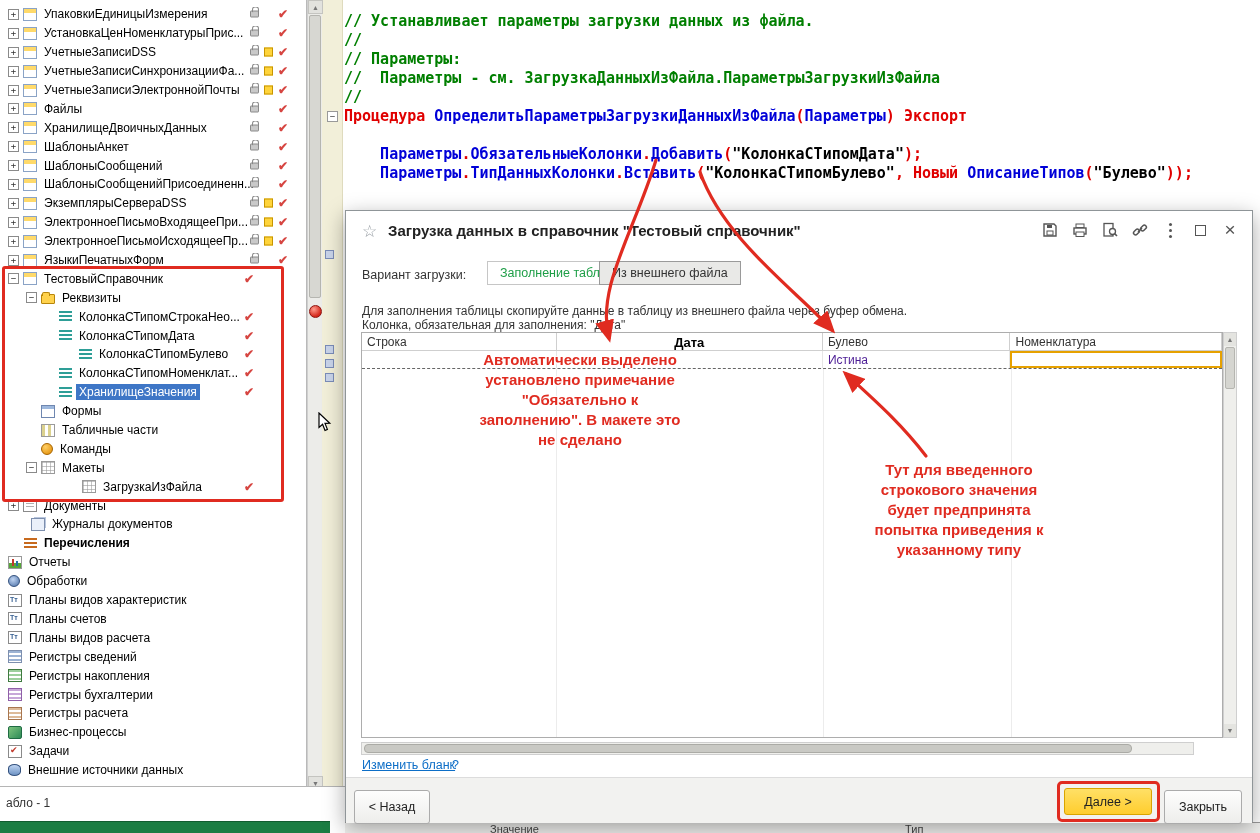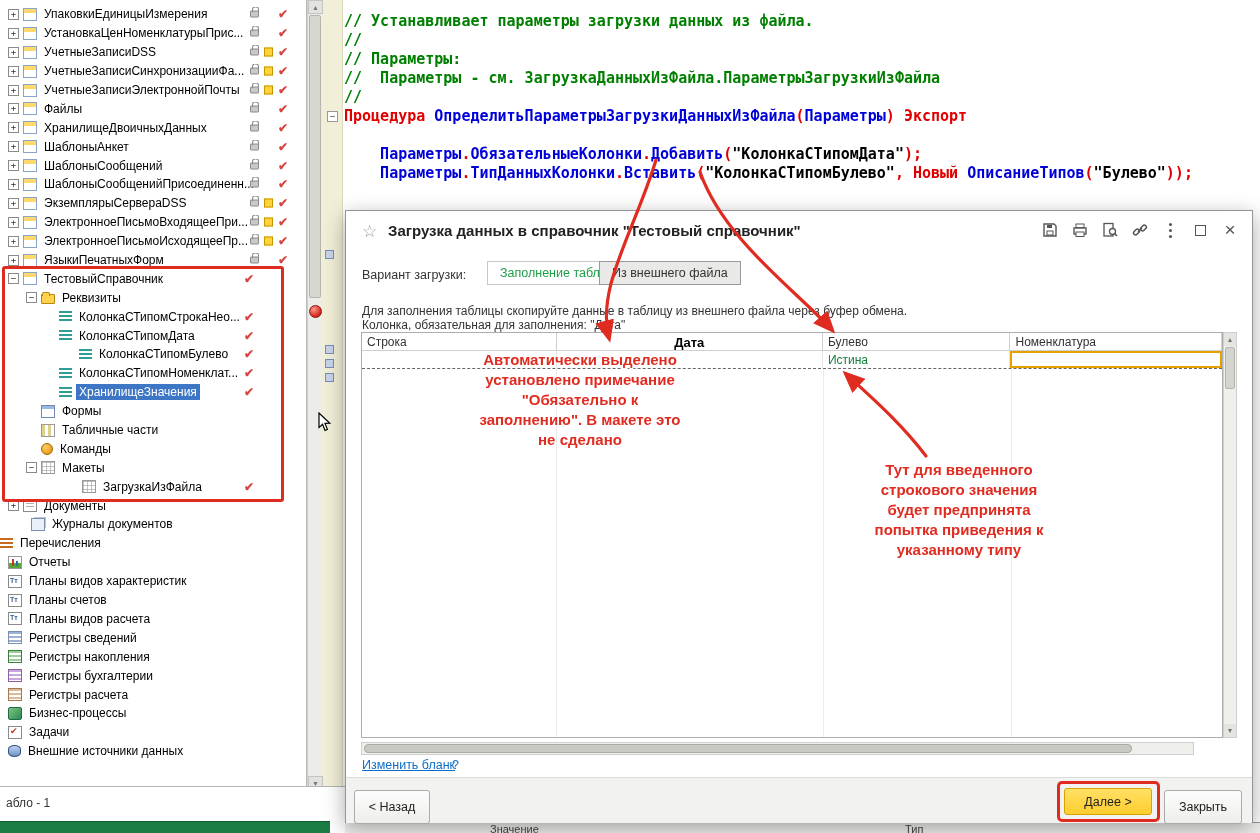--- a/index.html
+++ b/index.html
@@ -94,21 +94,21 @@
   .tab-file{left:253px;color:#333;background:#E9E9E7;border:1px solid #9a9a9a}
 
   .hint1{position:absolute;left:16px;top:93px;font-size:12px;color:#333}
   .hint2{position:absolute;left:16px;top:107px;font-size:12px;color:#333}
 
   .sheet{position:absolute;left:15px;top:121px;width:862px;height:406px;border:1px solid #adadad;background:#fff}
   .hrow{display:flex;height:18px;border-bottom:1px solid #cfcfcf}
   .hcell{font-size:12px;color:#333;padding:2px 5px;border-right:1px solid #cfcfcf;overflow:hidden}
   .hcell.hbold{font-weight:bold;font-size:13px;text-align:center;color:#000}
   .drow{display:flex;height:18px;border-bottom:1px dashed #666}
-  .dcell{font-size:12px;color:#15803d;padding:2px 5px;border-right:1px solid #e6e6e6;overflow:hidden}
+  .dcell{font-size:12px;color:#4c1d95;padding:2px 5px;border-right:1px solid #e6e6e6;overflow:hidden}
   .dcell.selcell{outline:2px solid #E6A100;outline-offset:-2px}
   .tbody{position:relative;height:368px}
   .colline{position:absolute;top:0;bottom:0;width:1px;background:#ececec}
 
   .sheet-vsb{position:absolute;left:877px;top:121px;width:14px;height:406px;background:#EFEFEC;border:1px solid #cfcfcf}
   .sheet-vsb .arr{position:absolute;left:0;width:12px;height:13px;color:#777;font-size:7px;text-align:center;line-height:13px;background:#E4E4E0}
   .sheet-vsb .arr.dn{bottom:0}
   .sheet-vsb .thumb{position:absolute;left:1px;top:14px;width:10px;height:42px;background:#D5D5D0;border:1px solid #b5b5b0;border-radius:2px}
   .hsb{position:absolute;left:15px;top:531px;width:833px;height:13px;background:#EFEFEC;border:1px solid #cfcfcf}
   .hsb .thumb{position:absolute;left:2px;top:1px;width:768px;height:9px;background:#C9C9C4;border:1px solid #ababa6;border-radius:4px}
@@ -310,27 +310,31 @@
       </div>
       <div class="trow g-bottom" style="padding-left: 8px;">
         <span class="exp">+</span>
         <span class="ticon i-doc"></span>
         <span class="tlabel">Документы</span>
       </div>
       <div class="trow g-bottom" style="padding-left: 8px; margin-left: 23px;">
         <span class="ticon i-journal"></span>
         <span class="tlabel">Журналы документов</span>
       </div>
-      <div class="trow g-bottom" style="padding-left: 0;">
+      <div class="trow g-bottom" style="padding-left: 24px; font-weight: bold;">
         <span class="ticon i-enum"></span>
         <span class="tlabel">Перечисления</span>
       </div>
       <div class="trow g-bottom" style="padding-left: 8px;">
         <span class="ticon i-report"></span>
         <span class="tlabel">Отчеты</span>
+      </div>
+      <div class="trow g-bottom" style="padding-left: 8px;">
+        <span class="ticon i-dataproc"></span>
+        <span class="tlabel">Обработки</span>
       </div>
       <div class="trow g-bottom" style="padding-left: 8px;">
         <span class="ticon i-chart-plan"></span>
         <span class="tlabel">Планы видов характеристик</span>
       </div>
       <div class="trow g-bottom" style="padding-left: 8px;">
         <span class="ticon i-accounts"></span>
         <span class="tlabel">Планы счетов</span>
       </div>
       <div class="trow g-bottom" style="padding-left: 8px;">

